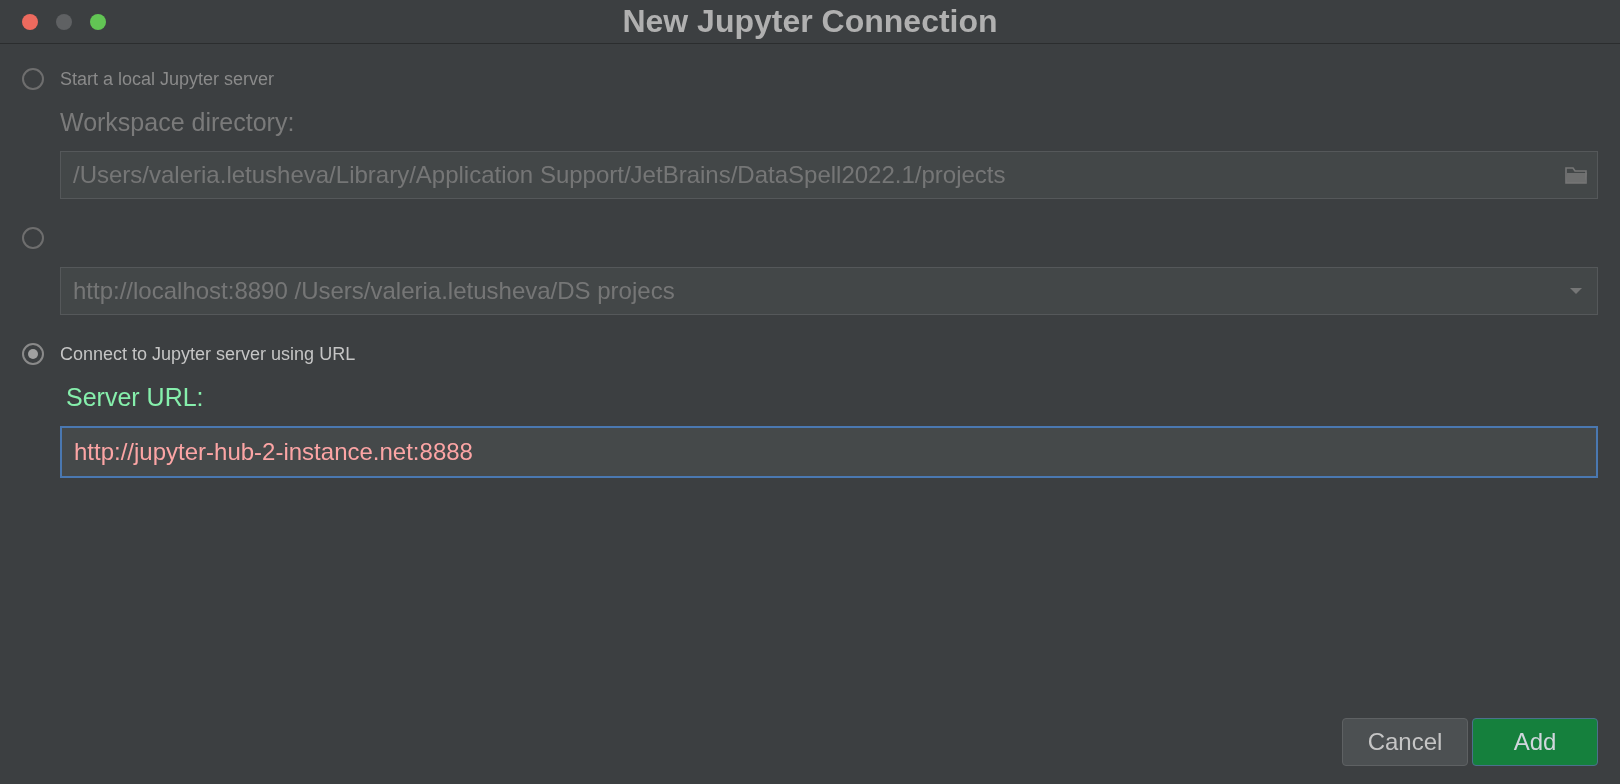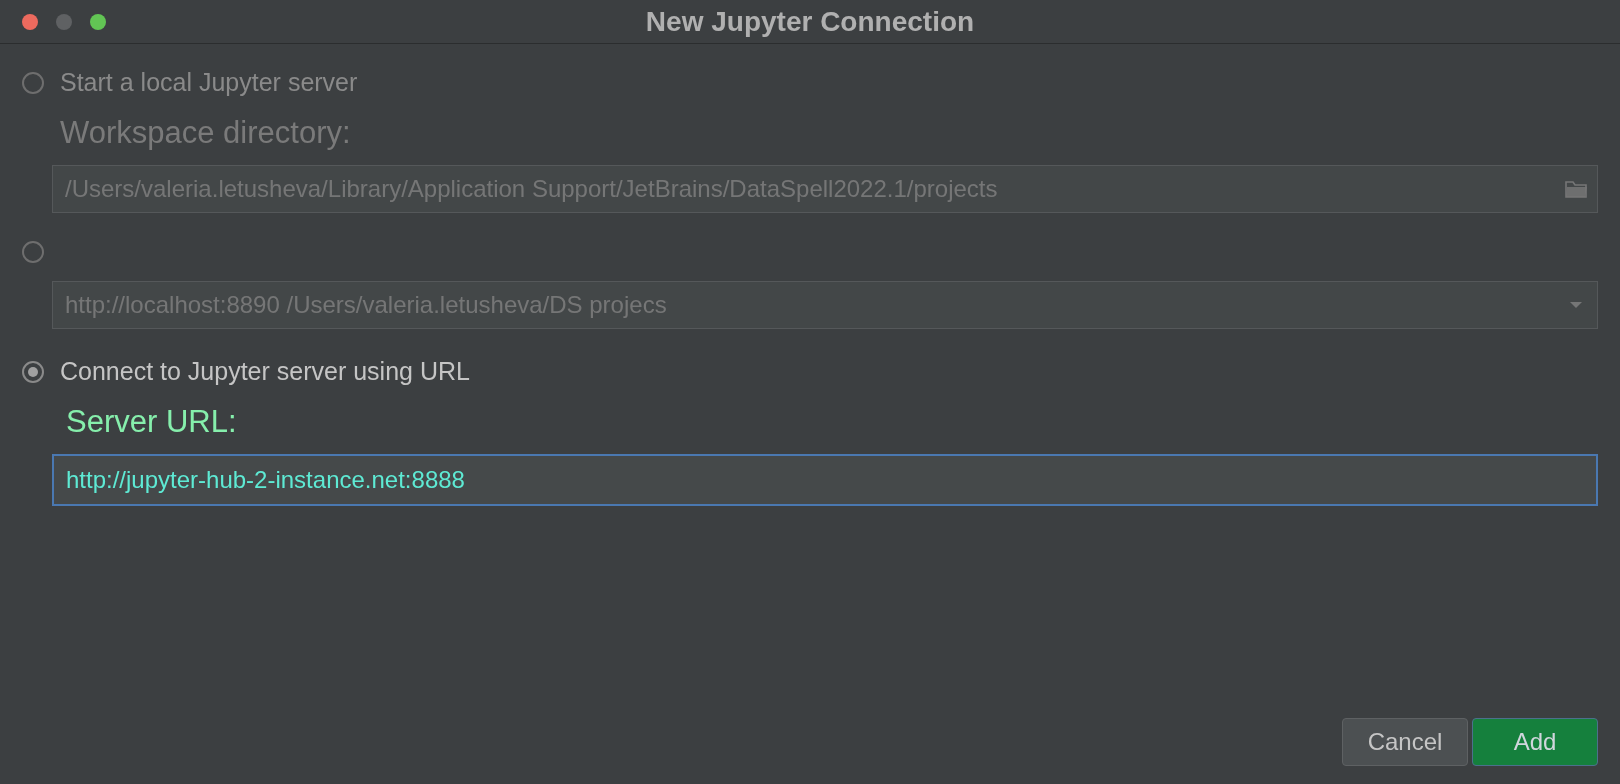--- a/index.html
+++ b/index.html
@@ -33,21 +33,21 @@
       border-radius: 50%;
     }
     .dot-close { background: #ed6a5e; }
     .dot-min { background: #5f6163; }
     .dot-max { background: #62c554; }
     .title {
       position: absolute;
       left: 0;
       right: 0;
       text-align: center;
-      font-size: 28px;
+      font-size: 32px;
       font-weight: 600;
       color: #b0b0b0;
       pointer-events: none;
     }
     .content {
       padding: 24px 22px 0 22px;
     }
     .option-block {
       margin-bottom: 28px;
     }
@@ -72,38 +72,38 @@
       left: 4px;
       width: 10px;
       height: 10px;
       background: #a0a0a0;
       border-radius: 50%;
     }
     .radio.selected {
       border-color: #8a8a8a;
     }
     .radio-label {
-      font-size: 25px;
+      font-size: 18px;
       color: #c5c5c5;
     }
     .radio-label.disabled {
       color: #8a8a8a;
     }
     .sub-label {
-      font-size: 31px;
+      font-size: 25px;
       color: #7a7a7a;
       margin-left: 38px;
       margin-bottom: 14px;
     }
     .sub-label.enabled {
       color: #86efac;
       margin-left: 44px;
     }
     .field-wrap {
-      margin-left: 30px;
+      margin-left: 38px;
       display: flex;
       align-items: center;
       border: 1px solid #5a5d5f;
       background: #45494a;
       height: 48px;
       position: relative;
     }
     .field-wrap.disabled {
       opacity: 0.85;
     }
@@ -113,21 +113,21 @@
       height: 52px;
     }
     .field-input {
       flex: 1;
       height: 100%;
       background: transparent;
       border: none;
       outline: none;
       padding: 0 12px;
       font-size: 24px;
-      color: #5eead4;
+      color: #fca5a5;
     }
     .field-input.disabled {
       color: #808080;
     }
     .field-icon {
       width: 42px;
       display: flex;
       align-items: center;
       justify-content: center;
       color: #808080;

